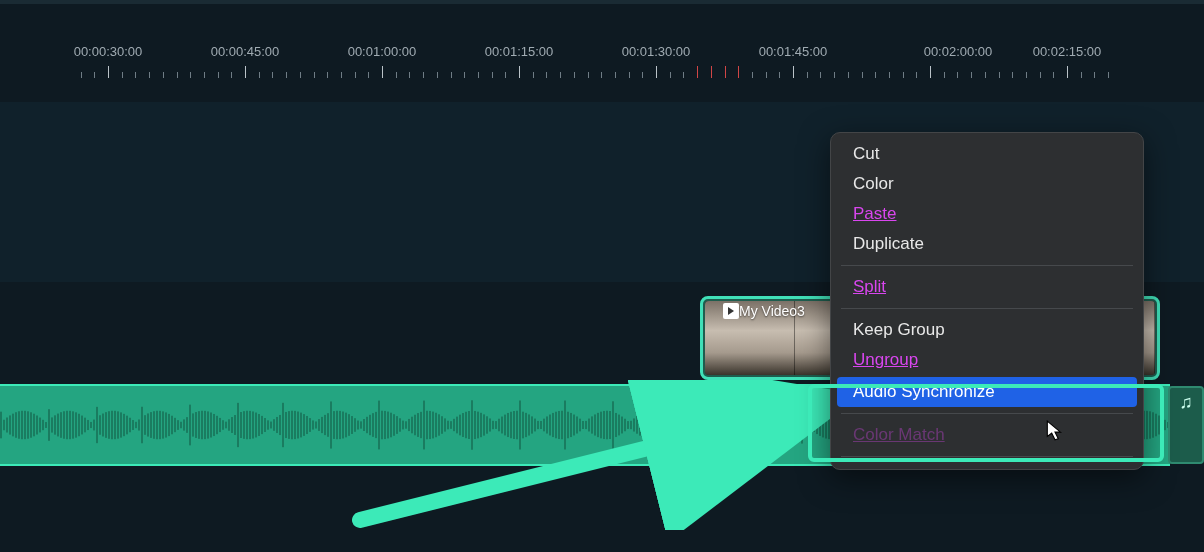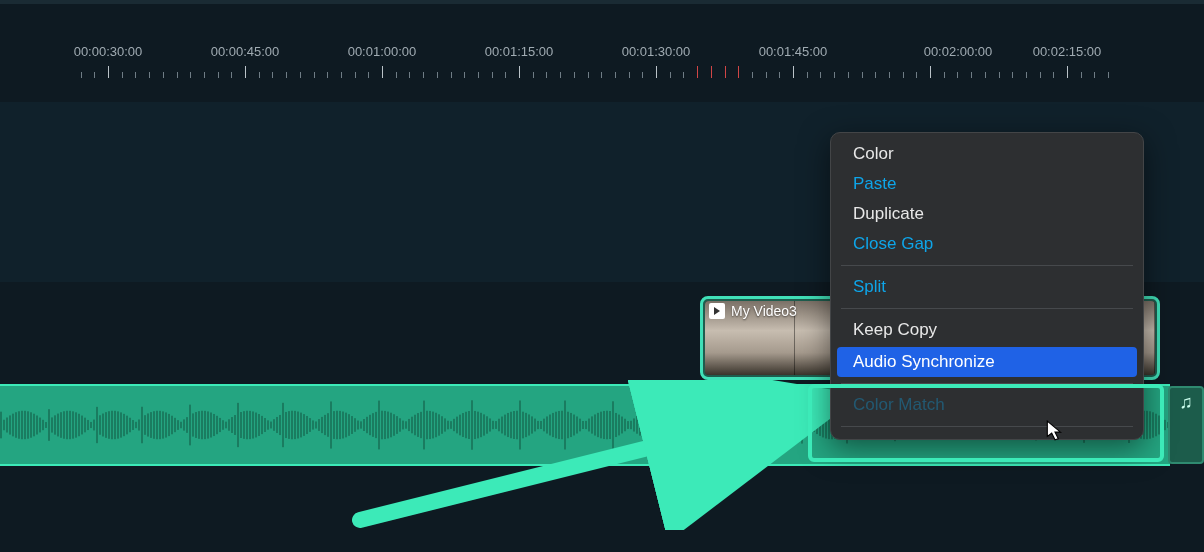--- a/index.html
+++ b/index.html
@@ -79,24 +79,24 @@
     display: flex;
     overflow: hidden;
   }
   .clip .thumb {
     flex: 1;
     background: linear-gradient(180deg,#7b7167 0%, #c7bdb0 40%, #a59a8d 70%, #3a342c 100%);
     border-right: 1px solid rgba(0,0,0,.4);
   }
   .clip .title {
     position: absolute;
-    top: 4px; left: 6px;
+    top: 4px; left: 20px;
     display: flex;
     align-items: center;
-    gap: 6px;
+    gap: 0;
     font-size: 14px;
     color: #fff;
     text-shadow: 0 1px 2px rgba(0,0,0,.6);
   }
   .clip .title .play-icon {
     width: 16px; height: 16px;
     background: #fff;
     display: flex;
     align-items: center;
     justify-content: center;
@@ -164,21 +164,21 @@
     z-index: 50;
     padding: 6px 0;
     font-size: 17px;
   }
   .menu .item {
     padding: 4px 22px 4px 22px;
     color: #e8e8e8;
     cursor: default;
     line-height: 22px;
   }
-  .menu .item.disabled { color: #0ea5e9; }
+  .menu .item.disabled { color: #d946ef; text-decoration: underline; }
   .menu .item.highlight {
     background: #1f62e6;
     color: #fff;
     border-radius: 4px;
     margin: 2px 6px;
     padding-left: 16px;
   }
   .menu .sep {
     height: 1px;
     background: #46494c;
@@ -715,28 +715,29 @@
   <defs>
     <marker id="ah" markerWidth="18" markerHeight="18" refX="10" refY="6" orient="auto">
       <path d="M0,0 L14,6 L0,12 Z" fill="#3ceab8"></path>
     </marker>
   </defs>
   <line x1="20" y1="140" x2="460" y2="30" stroke="#3ceab8" stroke-width="16" stroke-linecap="round" marker-end="url(#ah)"></line>
 </svg>
 <div class="anno-box"></div>
 
 <div class="menu" id="ctxmenu">
+    <div class="item">Cut</div>
     <div class="item">Color</div>
     <div class="item disabled">Paste</div>
     <div class="item">Duplicate</div>
-    <div class="item disabled">Close Gap</div>
     <div class="sep"></div>
     <div class="item disabled">Split</div>
     <div class="sep"></div>
-    <div class="item">Keep Copy</div>
+    <div class="item">Keep Group</div>
+    <div class="item disabled">Ungroup</div>
     <div class="item highlight">Audio Synchronize</div>
     <div class="sep"></div>
     <div class="item disabled" style="opacity: 0.35;">Color Match</div>
     <div class="sep"></div>
   </div>
 
 <svg class="cursor" viewBox="0 0 16 20">
   <path d="M1 1 L1 15 L5 12 L8 18 L11 17 L8 11 L13 11 Z" fill="#fff" stroke="#000" stroke-width="1"></path>
 </svg>
 

